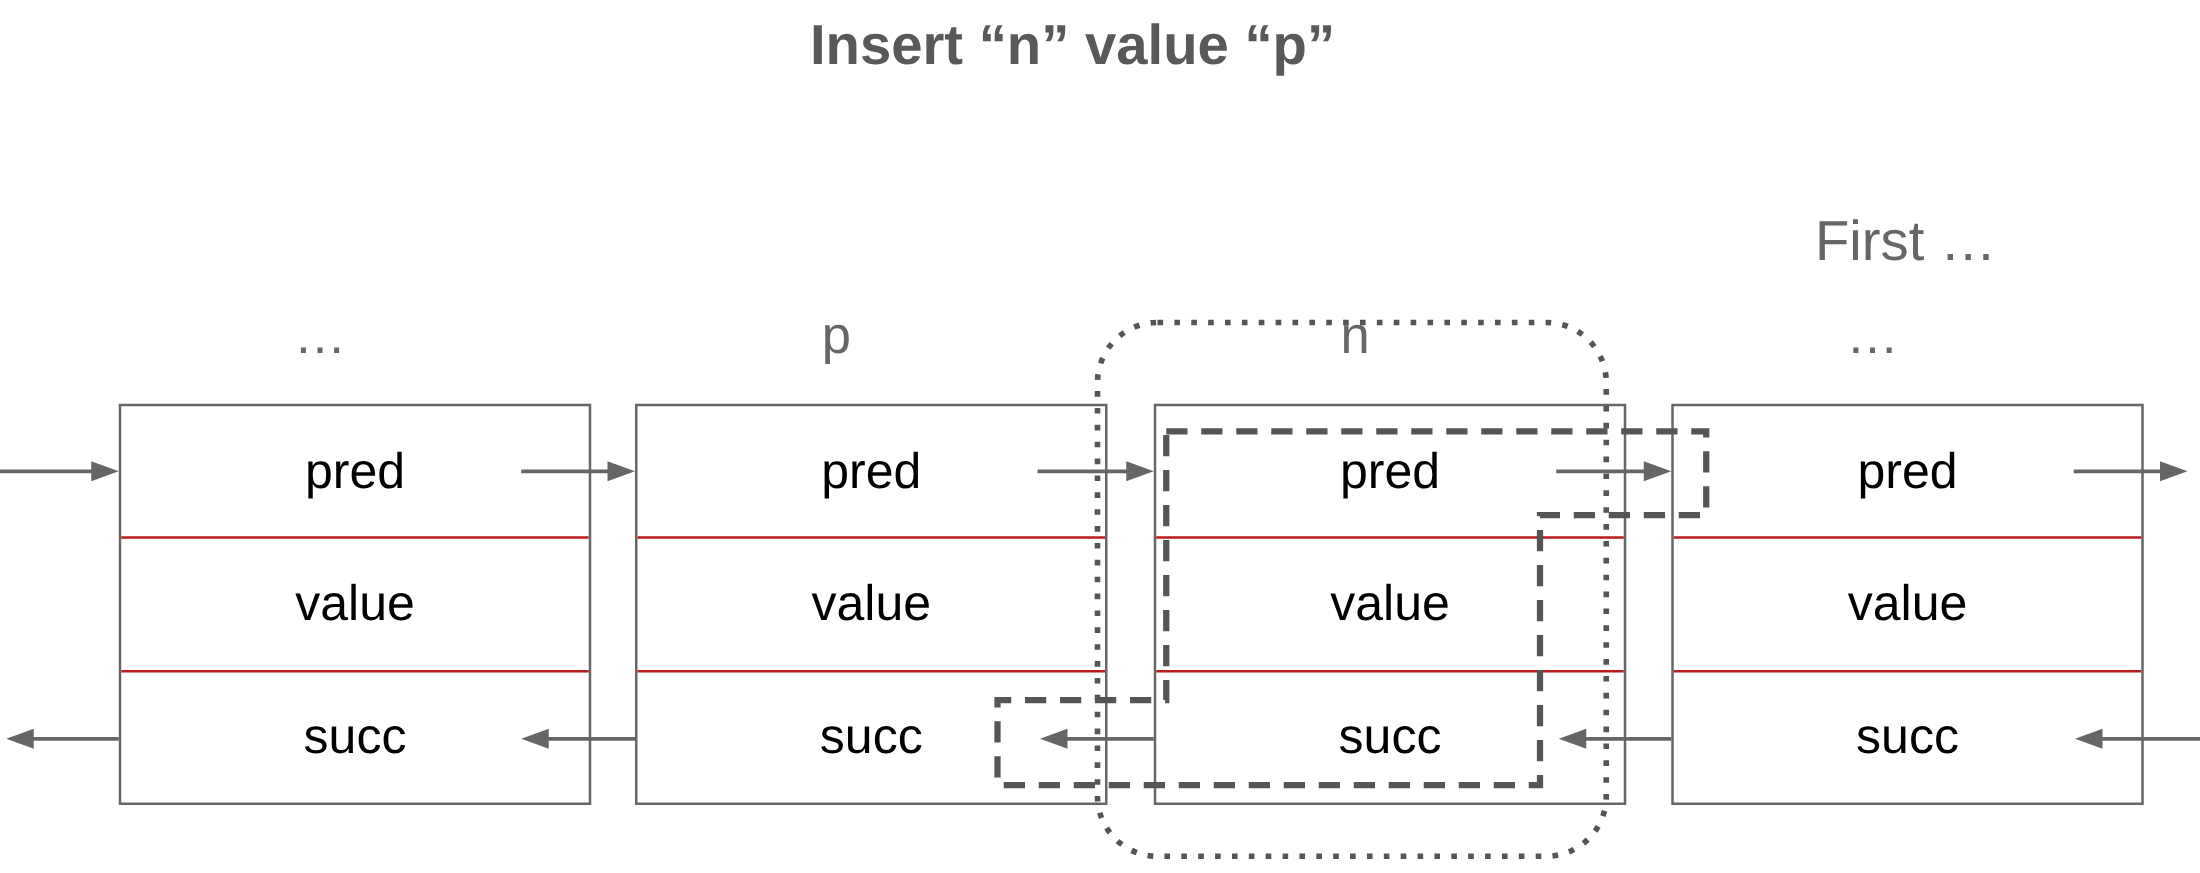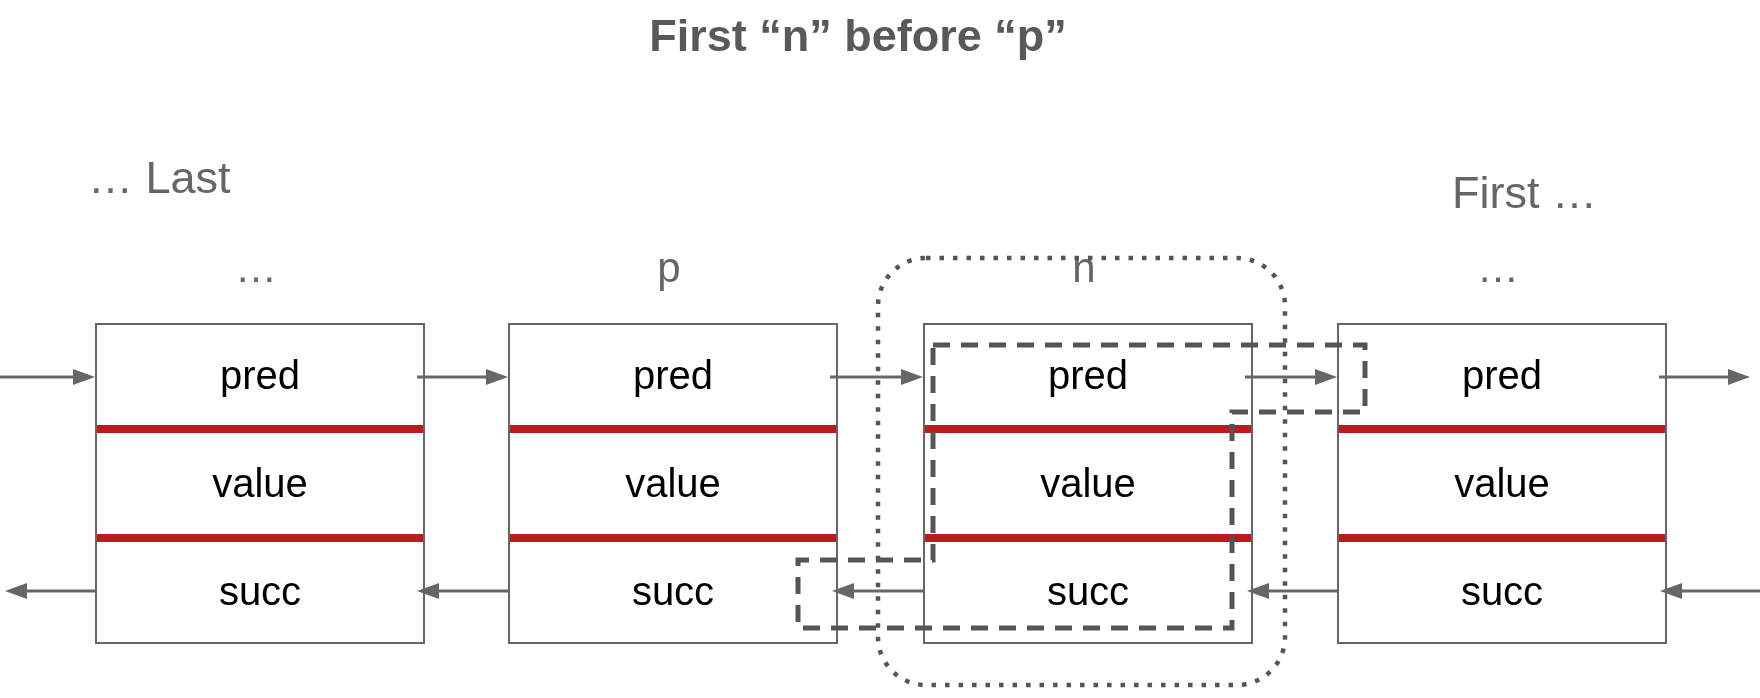--- a/index.html
+++ b/index.html
@@ -39,53 +39,52 @@
     position: absolute;
     top: 244px;
     width: 322px;
     text-align: center;
     font-size: 42px;
     color: #666666;
   }
   .node {
     position: absolute;
     top: 323px;
-    width: 330px;
+    width: 378px;
     height: 321px;
     border: 2px solid #666666;
     box-sizing: border-box;
     background: #ffffff;
     display: flex;
     flex-direction: column;
   }
   .cell {
     flex: 1 1 0;
     display: flex;
     align-items: center;
     justify-content: center;
     font-size: 40px;
     color: #000000;
   }
-  .cell + .cell { border-top: 8px solid #b91c1c; }
+  .cell + .cell { border-top: 2px solid #b91c1c; }
   .overlay {
     position: absolute;
     top: 0; left: 0;
     width: 1760px;
     height: 698px;
     pointer-events: none;
   }
 </style>
 </head>
 <body>
 
 <div class="canvas">
 
-  <div class="title">First “n” before “p”</div>
+  <div class="title">Insert “n” value “p”</div>
 
-  <div class="side-label left">… Last</div>
   <div class="side-label right">First …</div>
 
   <div class="node-label" style="left:95px;">…</div>
   <div class="node-label" style="left:508px;">p</div>
   <div class="node-label" style="left:923px;">n</div>
   <div class="node-label" style="left:1337px;">…</div>
 
   <div class="node" style="left:95px;">
     <div class="cell">pred</div>
     <div class="cell">value</div>

